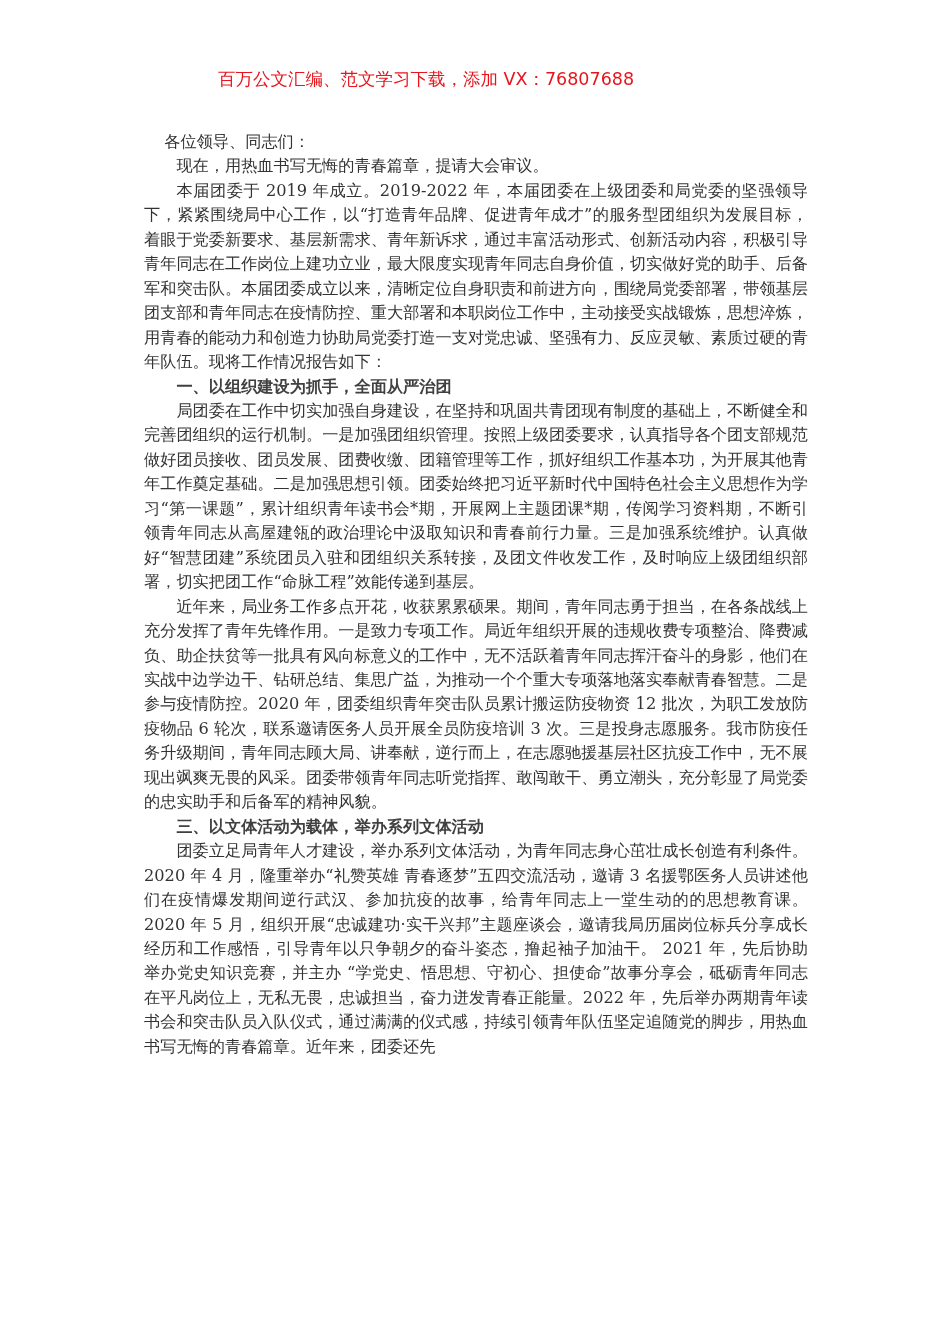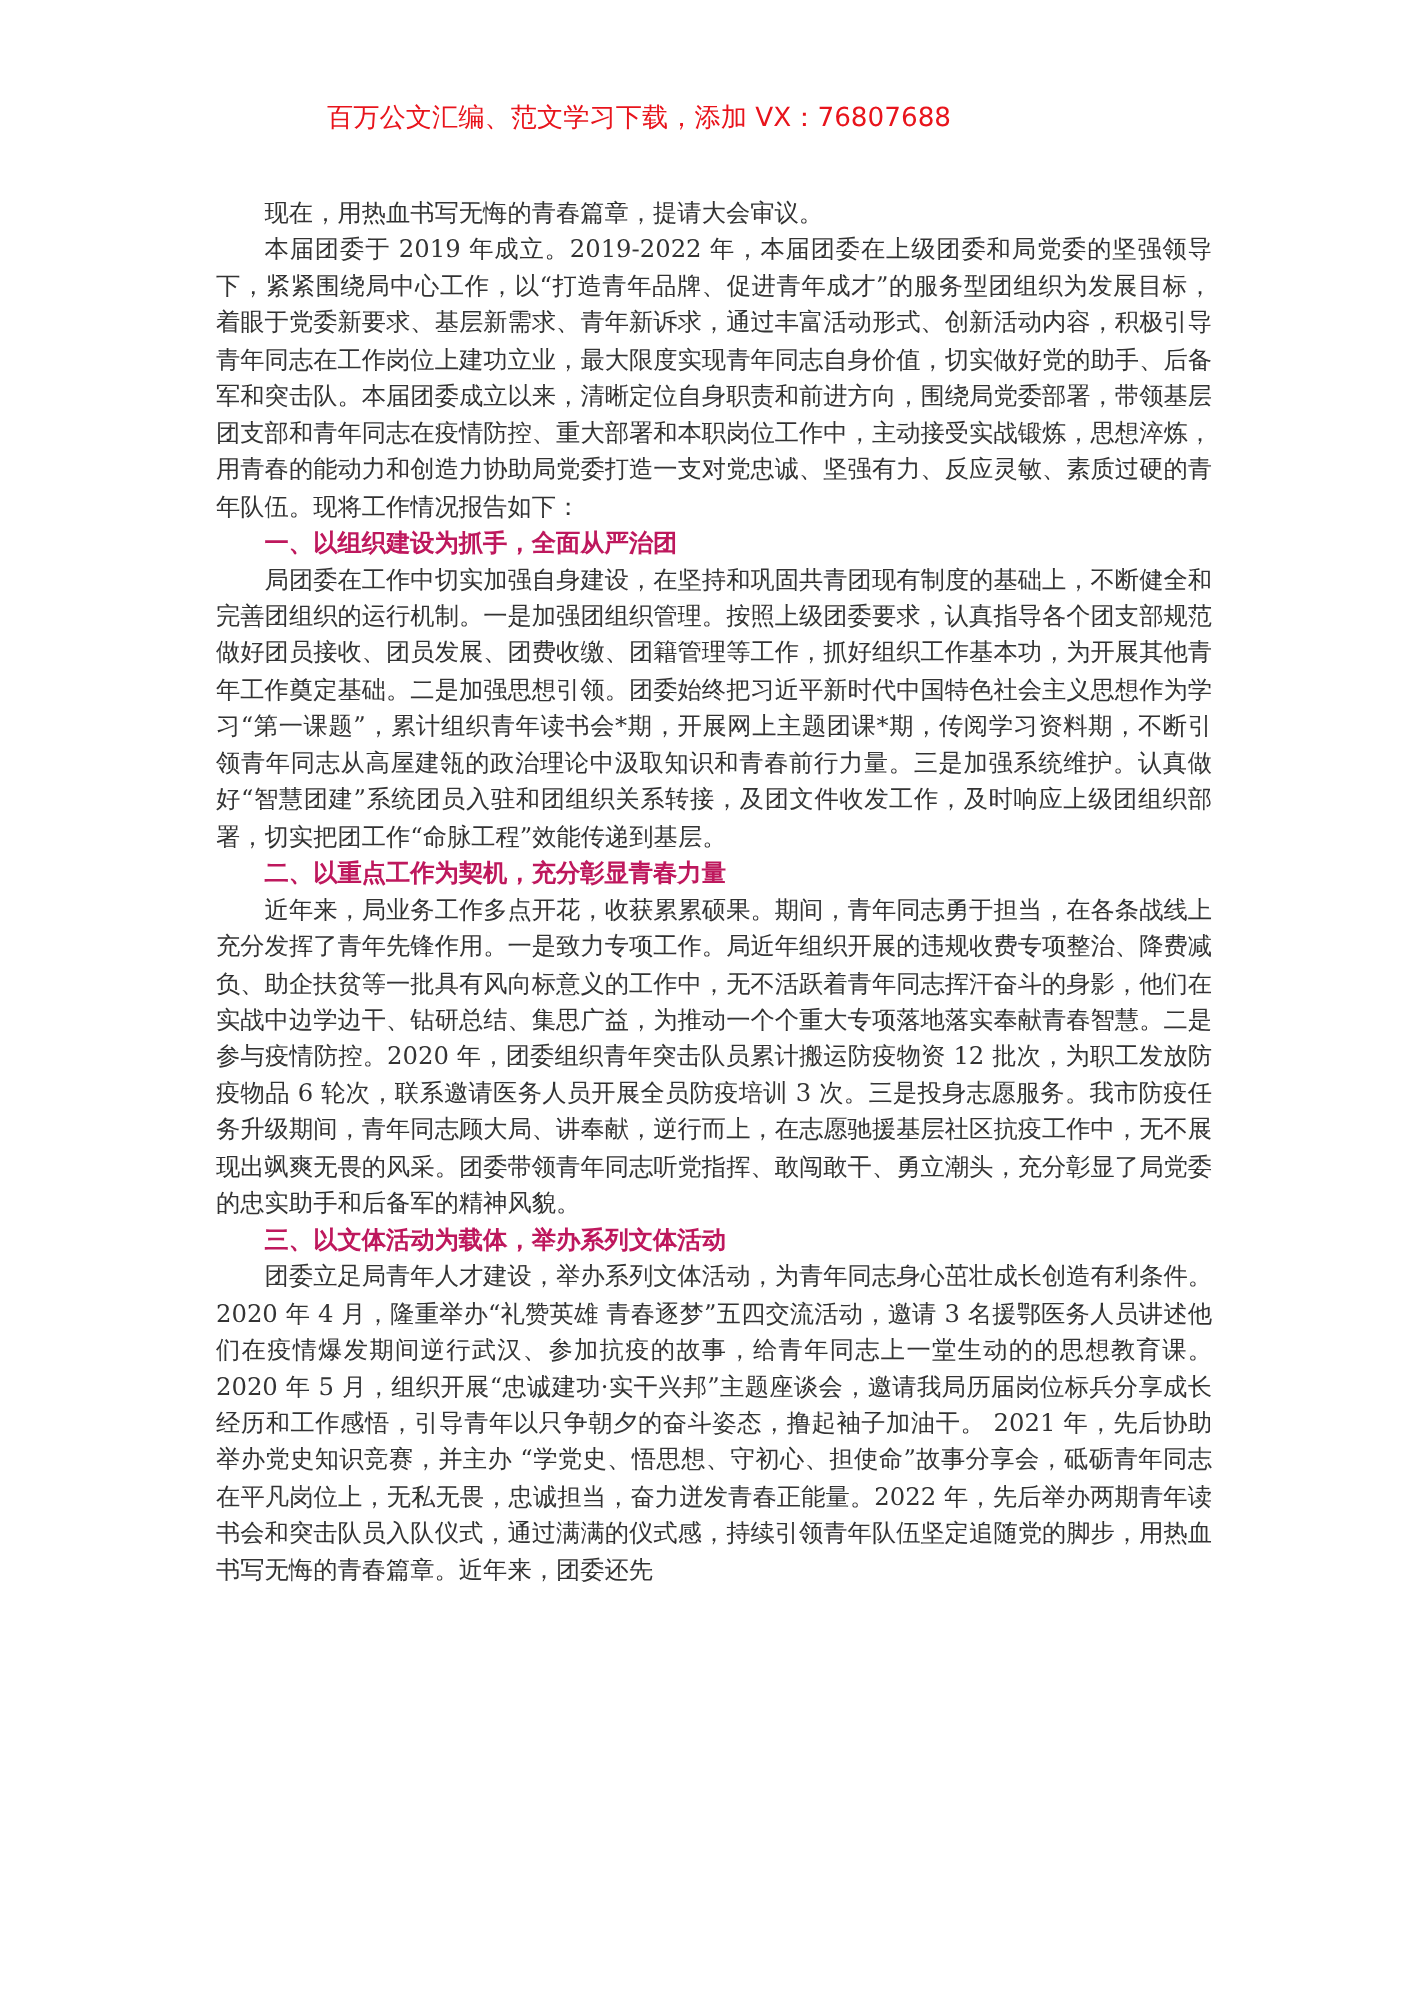--- a/index.html
+++ b/index.html
@@ -41,35 +41,35 @@
       text-indent: 2em;
     }
     .doc-body p.salutation {
       text-indent: 1.25em;
     }
     .doc-body h2 {
       margin: 0;
       font-size: 16.2px;
       line-height: 24.45px;
       font-weight: bold;
-      color: #be185d;
+      color: #404040;
       text-indent: 2em;
       font-family: "DejaVu Sans", "Liberation Sans", sans-serif;
     }
   </style>
 </head>
 <body>
 
 <div class="page-header">百万公文汇编、范文学习下载，添加 VX：76807688</div>
 
 <div class="doc-body">
+  <p class="salutation">各位领导、同志们：</p>
   <p>现在，用热血书写无悔的青春篇章，提请大会审议。</p>
   <p>本届团委于 2019 年成立。2019-2022 年，本届团委在上级团委和局党委的坚强领导下，紧紧围绕局中心工作，以“打造青年品牌、促进青年成才”的服务型团组织为发展目标，着眼于党委新要求、基层新需求、青年新诉求，通过丰富活动形式、创新活动内容，积极引导青年同志在工作岗位上建功立业，最大限度实现青年同志自身价值，切实做好党的助手、后备军和突击队。本届团委成立以来，清晰定位自身职责和前进方向，围绕局党委部署，带领基层团支部和青年同志在疫情防控、重大部署和本职岗位工作中，主动接受实战锻炼，思想淬炼，用青春的能动力和创造力协助局党委打造一支对党忠诚、坚强有力、反应灵敏、素质过硬的青年队伍。现将工作情况报告如下：</p>
 
   <h2>一、以组织建设为抓手，全面从严治团</h2>
   <p>局团委在工作中切实加强自身建设，在坚持和巩固共青团现有制度的基础上，不断健全和完善团组织的运行机制。一是加强团组织管理。按照上级团委要求，认真指导各个团支部规范做好团员接收、团员发展、团费收缴、团籍管理等工作，抓好组织工作基本功，为开展其他青年工作奠定基础。二是加强思想引领。团委始终把习近平新时代中国特色社会主义思想作为学习“第一课题”，累计组织青年读书会*期，开展网上主题团课*期，传阅学习资料期，不断引领青年同志从高屋建瓴的政治理论中汲取知识和青春前行力量。三是加强系统维护。认真做好“智慧团建”系统团员入驻和团组织关系转接，及团文件收发工作，及时响应上级团组织部署，切实把团工作“命脉工程”效能传递到基层。</p>
 
-  <h2>二、以重点工作为契机，充分彰显青春力量</h2>
   <p>近年来，局业务工作多点开花，收获累累硕果。期间，青年同志勇于担当，在各条战线上充分发挥了青年先锋作用。一是致力专项工作。局近年组织开展的违规收费专项整治、降费减负、助企扶贫等一批具有风向标意义的工作中，无不活跃着青年同志挥汗奋斗的身影，他们在实战中边学边干、钻研总结、集思广益，为推动一个个重大专项落地落实奉献青春智慧。二是参与疫情防控。2020 年，团委组织青年突击队员累计搬运防疫物资 12 批次，为职工发放防疫物品 6 轮次，联系邀请医务人员开展全员防疫培训 3 次。三是投身志愿服务。我市防疫任务升级期间，青年同志顾大局、讲奉献，逆行而上，在志愿驰援基层社区抗疫工作中，无不展现出飒爽无畏的风采。团委带领青年同志听党指挥、敢闯敢干、勇立潮头，充分彰显了局党委的忠实助手和后备军的精神风貌。</p>
 
   <h2>三、以文体活动为载体，举办系列文体活动</h2>
   <p>团委立足局青年人才建设，举办系列文体活动，为青年同志身心茁壮成长创造有利条件。2020 年 4 月，隆重举办“礼赞英雄 青春逐梦”五四交流活动，邀请 3 名援鄂医务人员讲述他们在疫情爆发期间逆行武汉、参加抗疫的故事，给青年同志上一堂生动的的思想教育课。2020 年 5 月，组织开展“忠诚建功·实干兴邦”主题座谈会，邀请我局历届岗位标兵分享成长经历和工作感悟，引导青年以只争朝夕的奋斗姿态，撸起袖子加油干。 2021 年，先后协助举办党史知识竞赛，并主办 “学党史、悟思想、守初心、担使命”故事分享会，砥砺青年同志在平凡岗位上，无私无畏，忠诚担当，奋力迸发青春正能量。2022 年，先后举办两期青年读书会和突击队员入队仪式，通过满满的仪式感，持续引领青年队伍坚定追随党的脚步，用热血书写无悔的青春篇章。近年来，团委还先</p>
 </div>
 
 </body></html>

